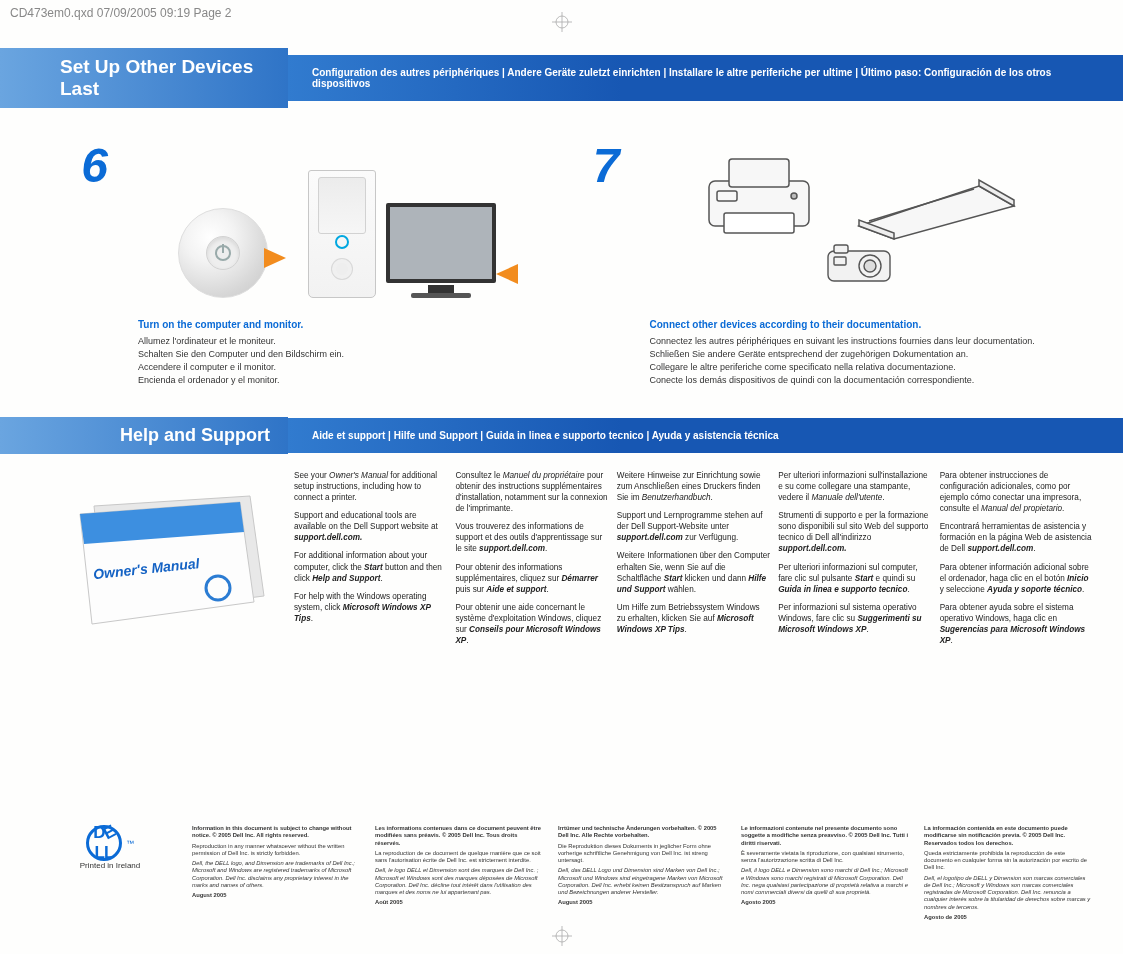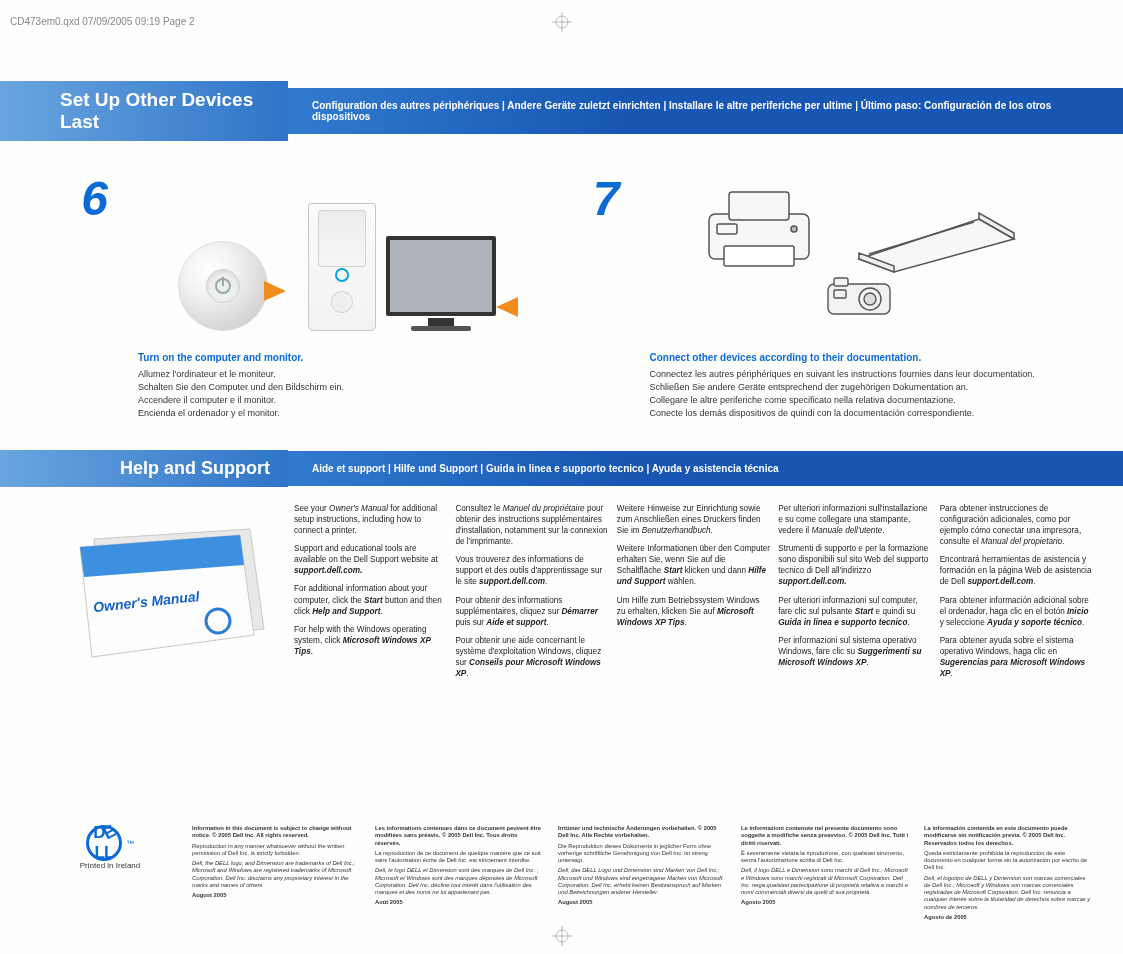--- a/index.html
+++ b/index.html
@@ -1,37 +1,37 @@
 <!DOCTYPE html>
 <html><head>
 <meta charset="utf-8">
 <style>
   * { box-sizing: border-box; margin: 0; padding: 0; }
   body { font-family: Arial, Helvetica, sans-serif; background: #fff; width: 1123px; }
   .page { position: relative; width: 1123px; height: 954px; background: #fefefd; }
-  .print-header { font-size: 10px; color: #888; padding: 16px 10px; }
+  .print-header { font-size: 12px; color: #888; padding: 6px 10px; }
   .crop-top, .crop-bottom { position: absolute; left: 50%; transform: translateX(-50%); color: #999; }
   .crop-top svg, .crop-bottom svg { width: 20px; height: 20px; }
   .crop-top { top: 12px; }
   .crop-bottom { bottom: 4px; }
 
   .blue-band { display: flex; align-items: center; }
   .blue-left {
     background: linear-gradient(90deg, #6aa5e0 0%, #2f74c7 100%);
     color: #fff; font-weight: bold; font-style: normal;
     padding: 8px 18px 8px 60px; font-size: 18px;
     width: 288px; text-align: left;
   }
   .band1 .blue-left { font-size: 19px; }
   .blue-right {
     flex: 1; background: linear-gradient(90deg, #317bcf 0%, #1757b3 40%, #1757b3 100%);
     color: #fff; font-size: 10px; padding: 12px 40px 12px 24px;
     font-weight: bold;
   }
-  .section1 { margin-top: 38px; }
+  .section1 { margin-top: 22px; }
 
   .steps-row { display: flex; padding: 30px 50px 20px 50px; gap: 0; }
   .step { flex: 1; display: flex; gap: 20px; }
   .step-num {
     font-size: 48px; font-weight: bold; font-style: italic; color: #0b6bd6;
     width: 64px; text-align: right; padding-right: 6px;
   }
   .step-graphic { flex: 1; display: flex; align-items: flex-end; gap: 10px; justify-content: center; min-height: 160px; }
 
   .power-btn-wrap { position: relative; width: 90px; height: 90px; }
@@ -220,20 +220,21 @@
           <p><span>For help with the Windows operating system, click </span><strong>Microsoft Windows XP Tips</strong><span>.</span></p>
         </div>
         <div class="help-col">
           <p><span>Consultez le </span><em>Manuel du propriétaire</em><span> pour obtenir des instructions supplémentaires d'installation, notamment sur la connexion de l'imprimante.</span></p>
           <p><span>Vous trouverez des informations de support et des outils d'apprentissage sur le site </span><strong>support.dell.com</strong><span>.</span></p>
           <p><span>Pour obtenir des informations supplémentaires, cliquez sur </span><strong>Démarrer</strong><span> puis sur </span><strong>Aide et support</strong><span>.</span></p>
           <p><span>Pour obtenir une aide concernant le système d'exploitation Windows, cliquez sur </span><strong>Conseils pour Microsoft Windows XP</strong><span>.</span></p>
         </div>
         <div class="help-col">
           <p><span>Weitere Hinweise zur Einrichtung sowie zum Anschließen eines Druckers finden Sie im </span><em>Benutzerhandbuch</em><span>.</span></p>
+          <p><span>Support und Lernprogramme stehen auf der Dell Support-Website unter </span><strong>support.dell.com</strong><span> zur Verfügung.</span></p>
           <p><span>Weitere Informationen über den Computer erhalten Sie, wenn Sie auf die Schaltfläche </span><strong>Start</strong><span> klicken und dann </span><strong>Hilfe und Support</strong><span> wählen.</span></p>
           <p><span>Um Hilfe zum Betriebssystem Windows zu erhalten, klicken Sie auf </span><strong>Microsoft Windows XP Tips</strong><span>.</span></p>
         </div>
         <div class="help-col">
           <p><span>Per ulteriori informazioni sull'installazione e su come collegare una stampante, vedere il </span><em>Manuale dell'utente</em><span>.</span></p>
           <p><span>Strumenti di supporto e per la formazione sono disponibili sul sito Web del supporto tecnico di Dell all'indirizzo </span><strong>support.dell.com.</strong></p>
           <p><span>Per ulteriori informazioni sul computer, fare clic sul pulsante </span><strong>Start</strong><span> e quindi su </span><strong>Guida in linea e supporto tecnico</strong><span>.</span></p>
           <p><span>Per informazioni sul sistema operativo Windows, fare clic su </span><strong>Suggerimenti su Microsoft Windows XP</strong><span>.</span></p>
         </div>
         <div class="help-col">

